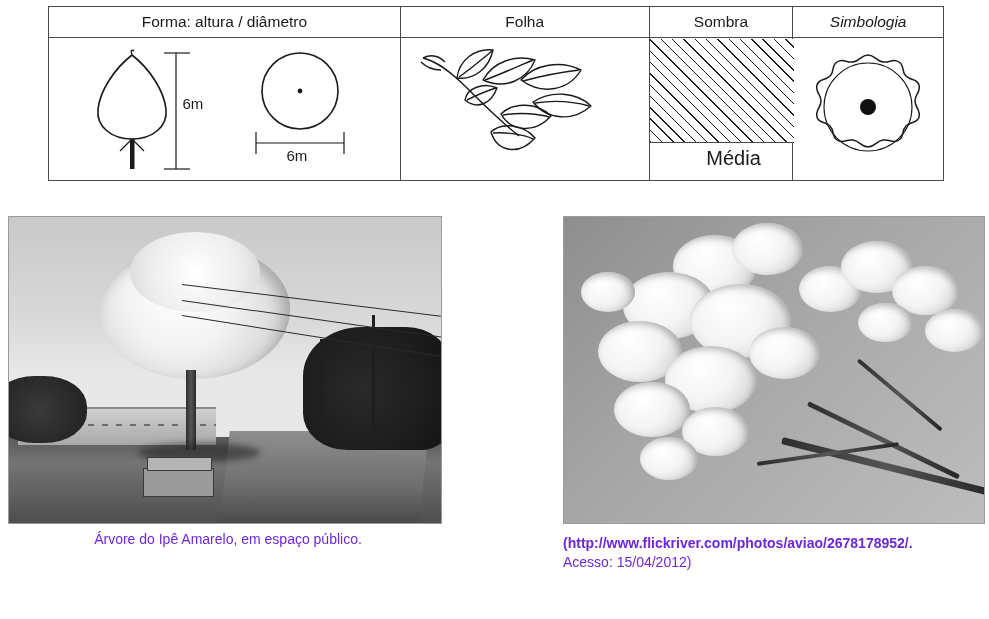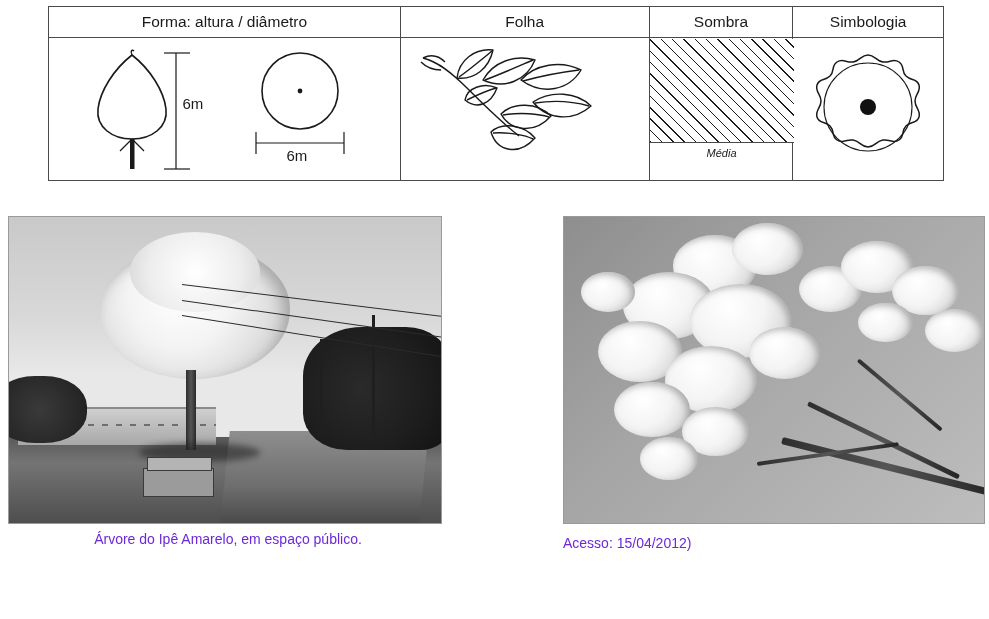--- a/index.html
+++ b/index.html
@@ -33,21 +33,21 @@
   }
   .spec-table thead th {
     height: 30px;
     font-size: 15.5px;
     color: #1a1a1a;
     background: #ffffff;
   }
   .col-forma { width: 352px; }
   .col-folha { width: 248px; }
   .col-sombra { width: 146px; }
-  .col-simb { width: 150px; }
+  .col-simb { width: 150px; font-style: italic; }
 
   .body-row td {
     height: 140px;
     margin-left: 34px;
   }
   .cell-inner {
     position: relative;
     width: 100%;
     height: 140px;
   }
@@ -80,26 +80,25 @@
     background-image: repeating-linear-gradient(
       45deg,
       #1a1a1a 0px, #1a1a1a 1px,
       #ffffff 1px, #ffffff 8px
     );
     border-bottom: 1px solid #4a4a4a;
     box-sizing: border-box;
   }
   .sombra-label {
     position: absolute;
-    left: 0;
+    left: 12px;
     top: 108px;
     width: 144px;
     text-align: center;
-    font-size: 11px;
-    font-style: italic;
+    font-size: 20px;
   }
 
   
   .photo {
     position: absolute;
     overflow: hidden;
     border: 1px solid #9a9a9a;
   }
   #photo-tree {
     left: 8px;
@@ -384,15 +383,16 @@
   <div class="blossom" style="left:18%; top:72%; width:14%; height:14%;"></div>
   <div class="blossom" style="left:4%;  top:18%; width:13%; height:13%;"></div>
 </div>
 
 <div class="caption cap-left">
   <div class="cap-title">Árvore do Ipê Amarelo, em espaço público.</div>
 </div>
 
 <div class="caption cap-right">
   <div class="cap-src">
+    <span>(http://www.flickriver.com/photos/aviao/2678178952/.</span>
     <div class="access">Acesso: 15/04/2012)</div>
   </div>
 </div>
 
 </body></html>

